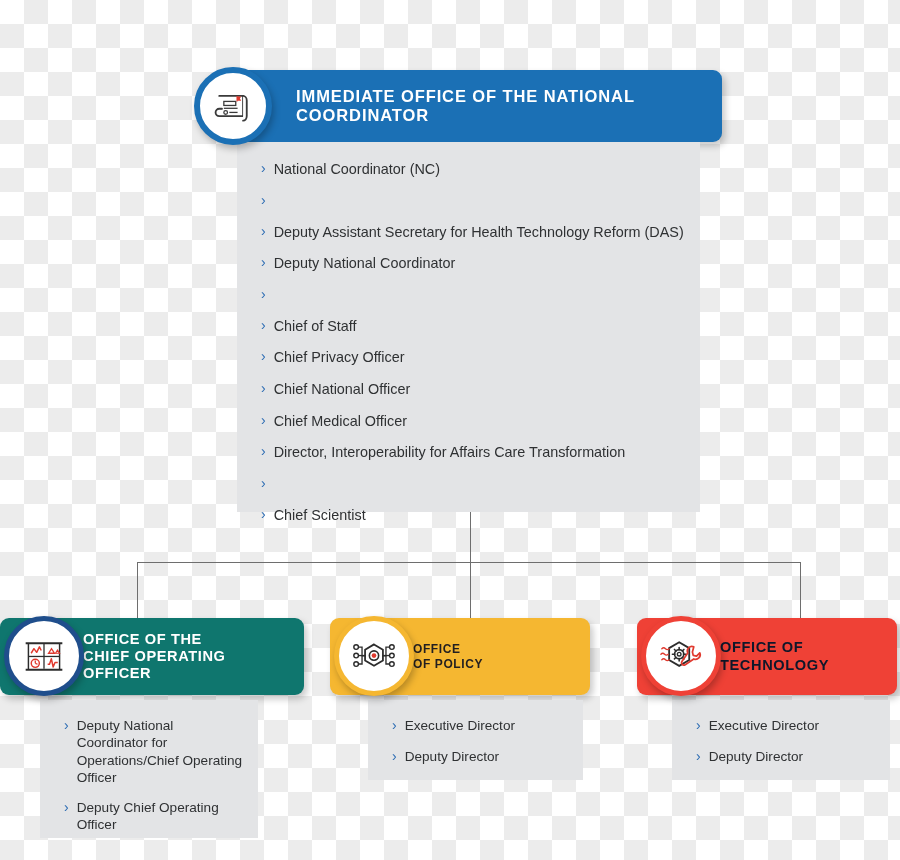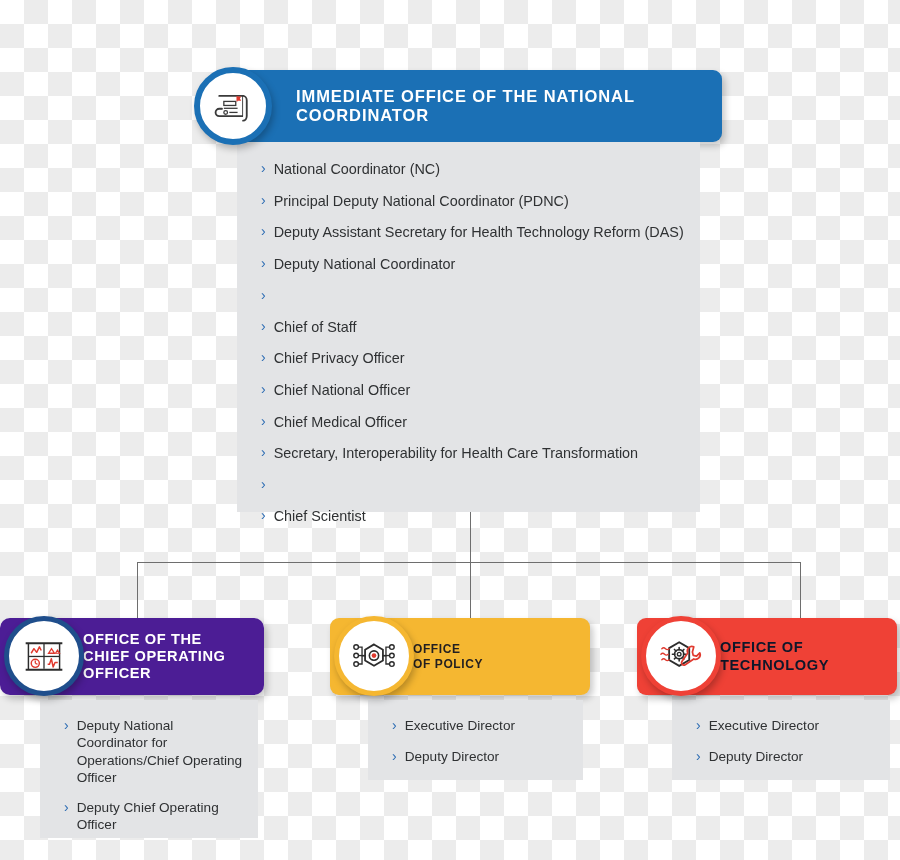--- a/index.html
+++ b/index.html
@@ -75,21 +75,21 @@
   .office{position:absolute;}
   .office .pill{left:0;top:0;}
   .office .badge{z-index:5;}
   .subpanel{position:absolute;background:#e3e4e6;}
   .subpanel ul.plist{padding:17px 12px 16px 24px;}
   .subpanel ul.plist li{margin-bottom:13px;font-size:13.6px;}
   .subpanel ul.plist li:last-child{margin-bottom:0;}
 
   
   #coo{left:0px;top:618px;}
-  #coo .pill{width:264px;height:77px;background:#4c1d95;border-radius:10px;}
+  #coo .pill{width:304px;height:77px;background:#0f766e;}
   #coo .title{color:#fff;font-size:14.6px;margin-left:83px;}
   #coo .badge{left:4px;top:-2px;width:80px;height:80px;border:5px solid #1f4e8c;box-sizing:border-box;}
   #coo-sub{left:40px;top:700px;width:218px;height:138px;}
 
   
   #policy{left:330px;top:618px;}
   #policy .pill{width:260px;height:77px;background:#f5b731;}
   #policy .title{color:#231f20;font-size:12px;margin-left:83px;}
   #policy .badge{left:4px;top:-2px;width:80px;height:80px;border:5px solid #f5b731;box-sizing:border-box;}
   #policy-sub{left:368px;top:700px;width:215px;height:80px;}
@@ -130,21 +130,20 @@
   </div>
 
   <div id="ionc-panel">
     <ul class="plist">
       <li>
           <span class="chev">›</span>
           <span>National Coordinator (NC)</span>
         </li>
       <li>
           <span class="chev">›</span>
-          <span>Principal Deputy National Coordinator (PDNC)</span>
         </li>
       <li>
           <span class="chev">›</span>
           <span>Deputy Assistant Secretary for Health Technology Reform (DAS)</span>
         </li>
       <li>
           <span class="chev">›</span>
           <span>Deputy National Coordinator</span>
         </li>
       <li>
@@ -161,21 +160,21 @@
       <li>
           <span class="chev">›</span>
           <span>Chief National Officer</span>
         </li>
       <li>
           <span class="chev">›</span>
           <span>Chief Medical Officer</span>
         </li>
       <li>
           <span class="chev">›</span>
-          <span>Secretary, Interoperability for Health Care Transformation</span>
+          <span>Director, Interoperability for Affairs Care Transformation</span>
         </li>
       <li>
           <span class="chev">›</span>
         </li>
       <li>
           <span class="chev">›</span>
           <span>Chief Scientist</span>
         </li>
     </ul>
   </div>

